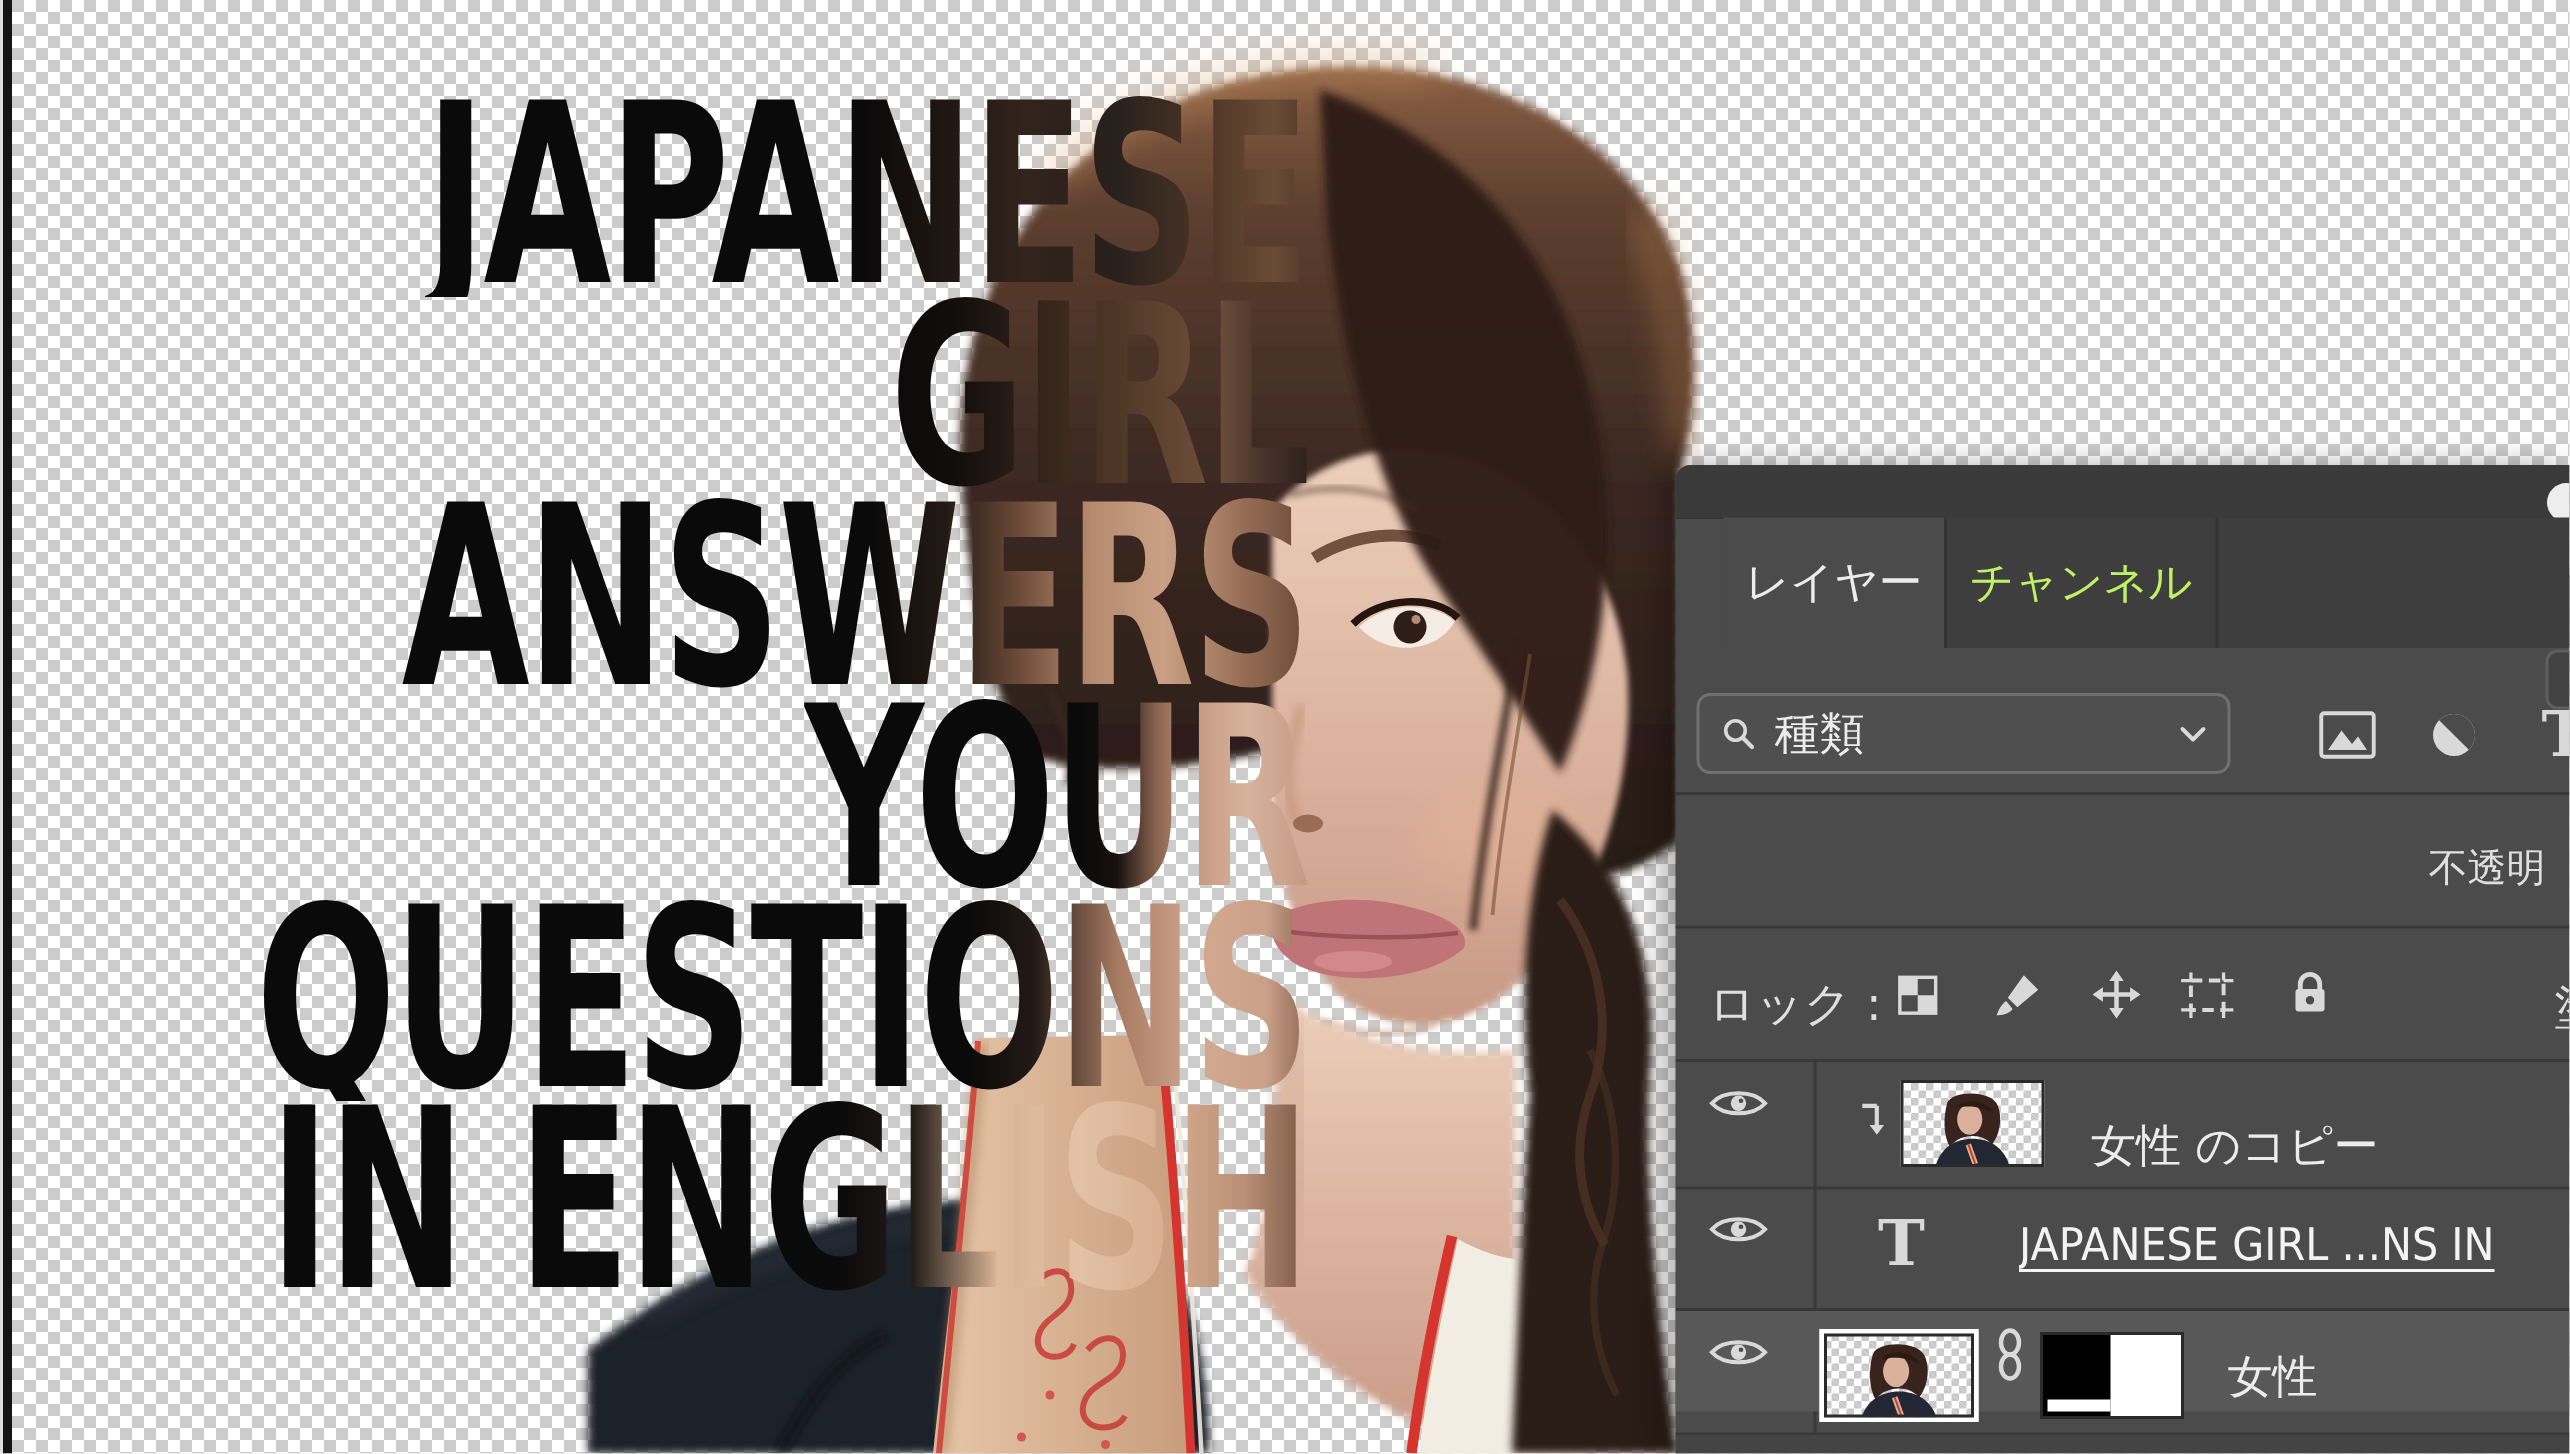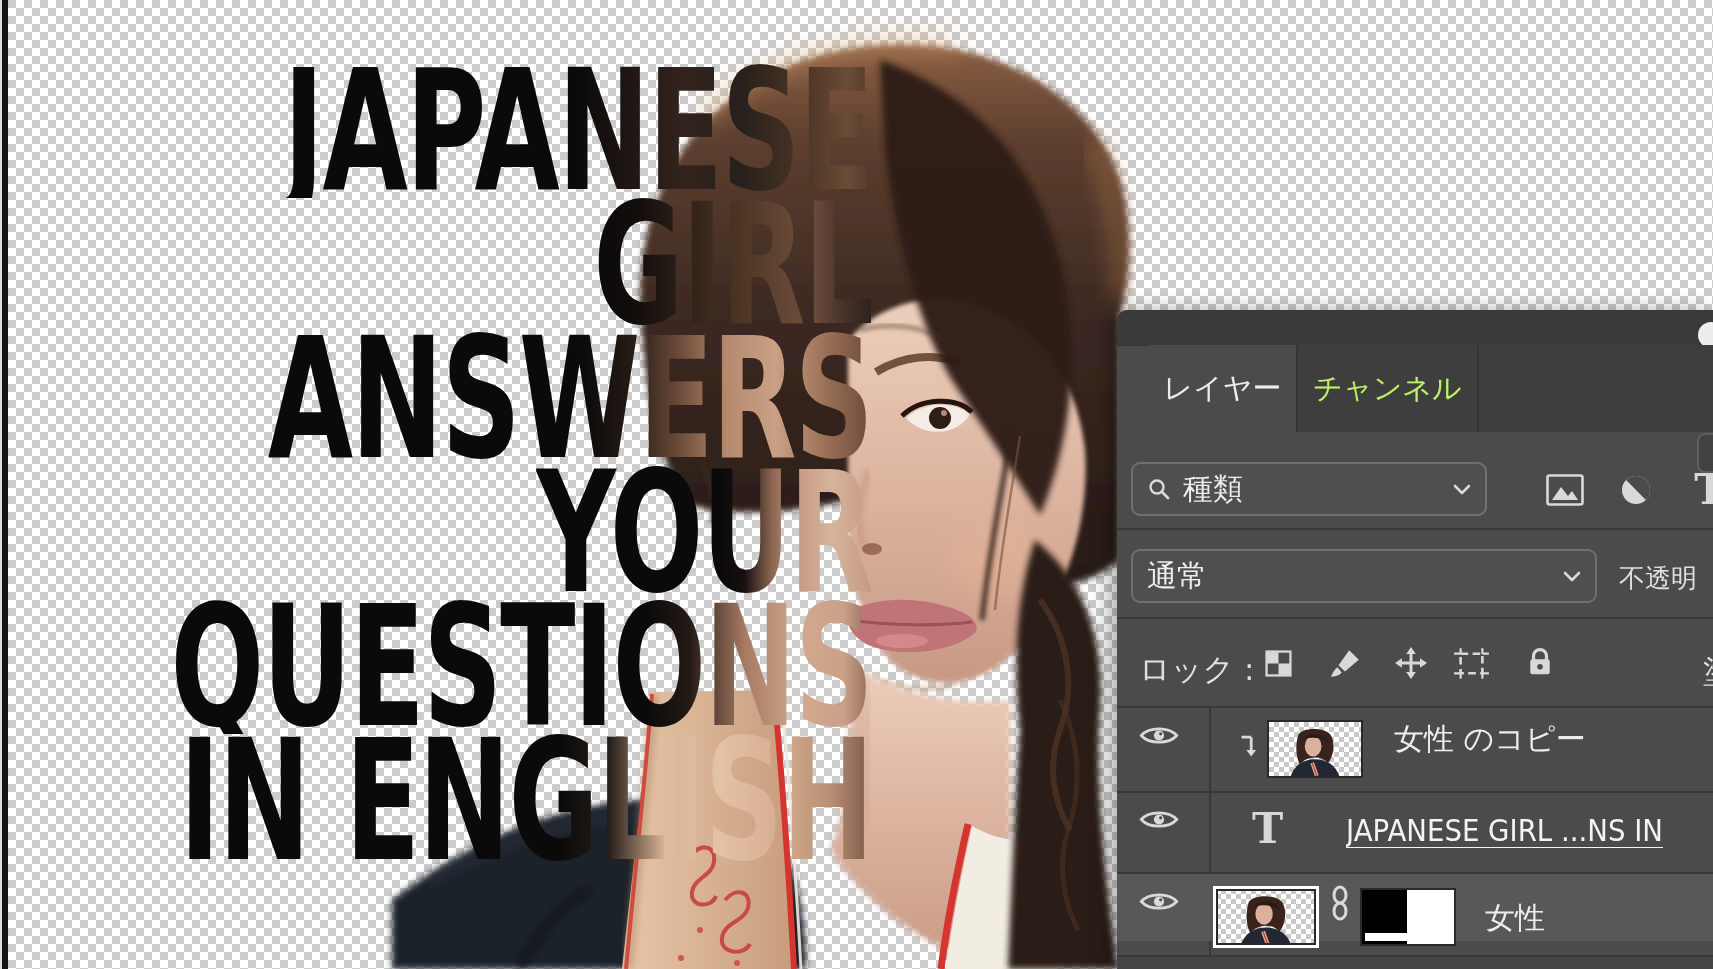--- a/index.html
+++ b/index.html
@@ -233,27 +233,20 @@
     <svg width="32" height="32" viewBox="0 0 32 32">
       <circle cx="16" cy="16" r="14" fill="#d9d9d9"></circle>
       <path d="M16 2 A14 14 0 0 0 16 30 Z" fill="#4b4b4b" transform="rotate(135 16 16)"></path>
     </svg>
   </div>
   <div class="icon-btn" style="left:576px;top:158px;width:34px;height:44px;">
     <span class="t-glyph" style="position:static;">T</span>
   </div>
   <div class="sep" style="top:218px;"></div>
 
-  <div class="dd" style="left:14px;top:239px;width:466px;">
-    <span>通常</span>
-    <span class="grow"></span>
-    <svg width="18" height="11" viewBox="0 0 18 11">
-      <path d="M2 2 L9 9 L16 2" fill="none" stroke="#d9d9d9" stroke-width="2.6" stroke-linecap="round" stroke-linejoin="round"></path>
-    </svg>
-  </div>
   <span class="jp-label" style="left:502px;top:251px;font-size:26px;font-family:Liberation Serif, serif;">不透明</span>
   <div class="sep" style="top:307px;"></div>
 
   <span class="jp-label" style="left:22px;top:339px;">ロック :</span>
   <div class="icon-btn" style="left:144px;top:338px;width:35px;height:30px;">
     <svg width="27" height="27" viewBox="0 0 26 26">
       <rect x="1.5" y="1.5" width="23" height="23" fill="none" stroke="#d9d9d9" stroke-width="2.2"></rect>
       <rect x="2" y="2" width="11" height="11" fill="#d9d9d9"></rect>
       <rect x="13" y="13" width="11" height="11" fill="#d9d9d9"></rect>
     </svg>
@@ -305,21 +298,21 @@
     <div class="thumb" style="left:150px;top:12px;width:96px;height:58px;">
       <svg width="92" height="54" viewBox="0 0 96 58">
         <path d="M30 14 C34 5 62 5 66 16 C70 26 67 38 62 44 C58 40 54 38 48 38 C40 38 34 42 32 46 C27 38 27 24 30 14 Z" fill="#38241d"></path>
         <ellipse cx="46" cy="26" rx="9" ry="11" fill="#dcb19b"></ellipse>
         <path d="M36 18 C40 10 60 12 63 22 C54 16 44 16 36 18 Z" fill="#2c1b15"></path>
         <path d="M22 58 C26 46 36 40 48 40 C60 40 70 46 74 58 Z" fill="#232733"></path>
         <path d="M45 44 L50 58" stroke="#d9b391" stroke-width="4"></path>
         <path d="M45 44 L50 58" stroke="#cf3b33" stroke-width="1.4"></path>
       </svg>
     </div>
-    <span class="layer-name" style="left:277px;top:11px;">女性 のコピー</span>
+    <span class="layer-name" style="left:277px;top:36px;">女性 のコピー</span>
   </div>
   <div class="sep" style="top:481px;"></div>
 
   <div class="layer-row" style="top:483px;height:79px;">
     <div class="eye-btn" style="top:13px;">
       <svg width="40" height="27" viewBox="0 0 36 24">
         <path d="M2 12 C9 4 27 4 34 12 C27 20 9 20 2 12 Z" fill="none" stroke="#d9d9d9" stroke-width="2.4"></path>
         <circle cx="18" cy="12" r="4.6" fill="#d9d9d9"></circle>
           <circle cx="19.5" cy="10.5" r="1.4" fill="#4b4b4b"></circle>
       </svg>

